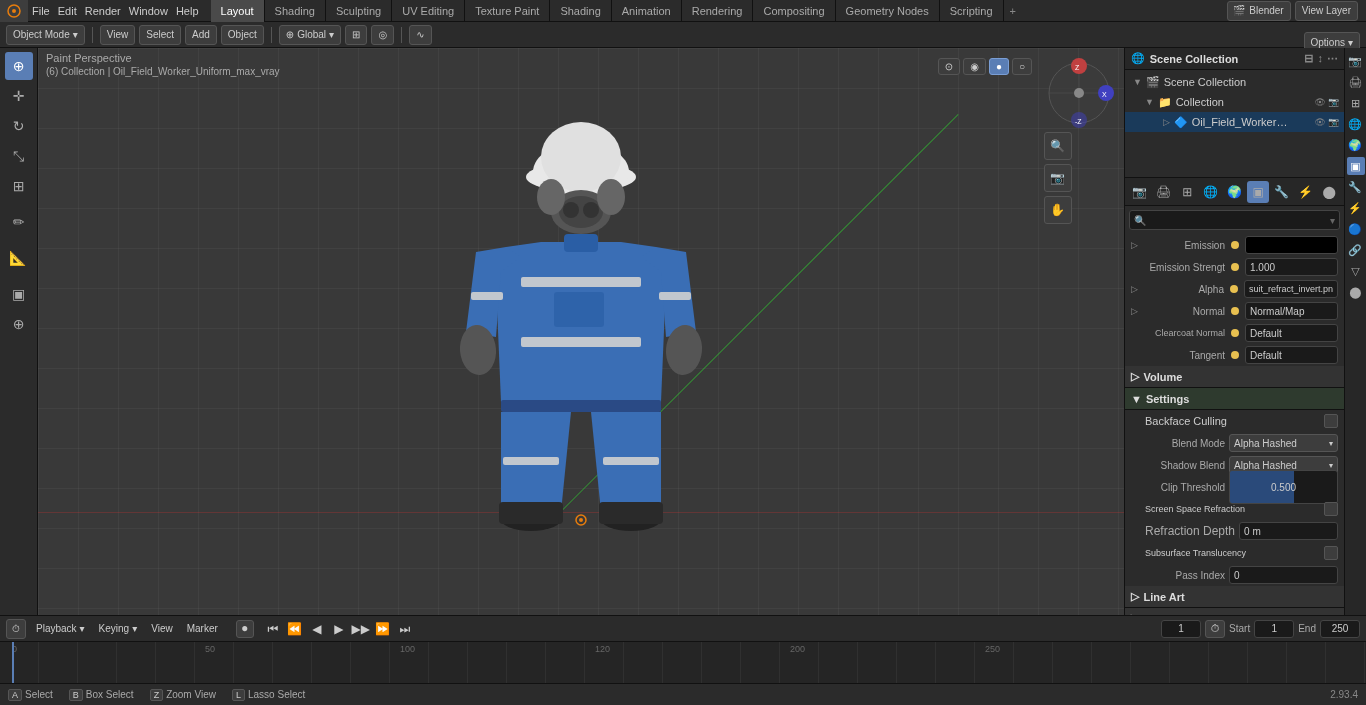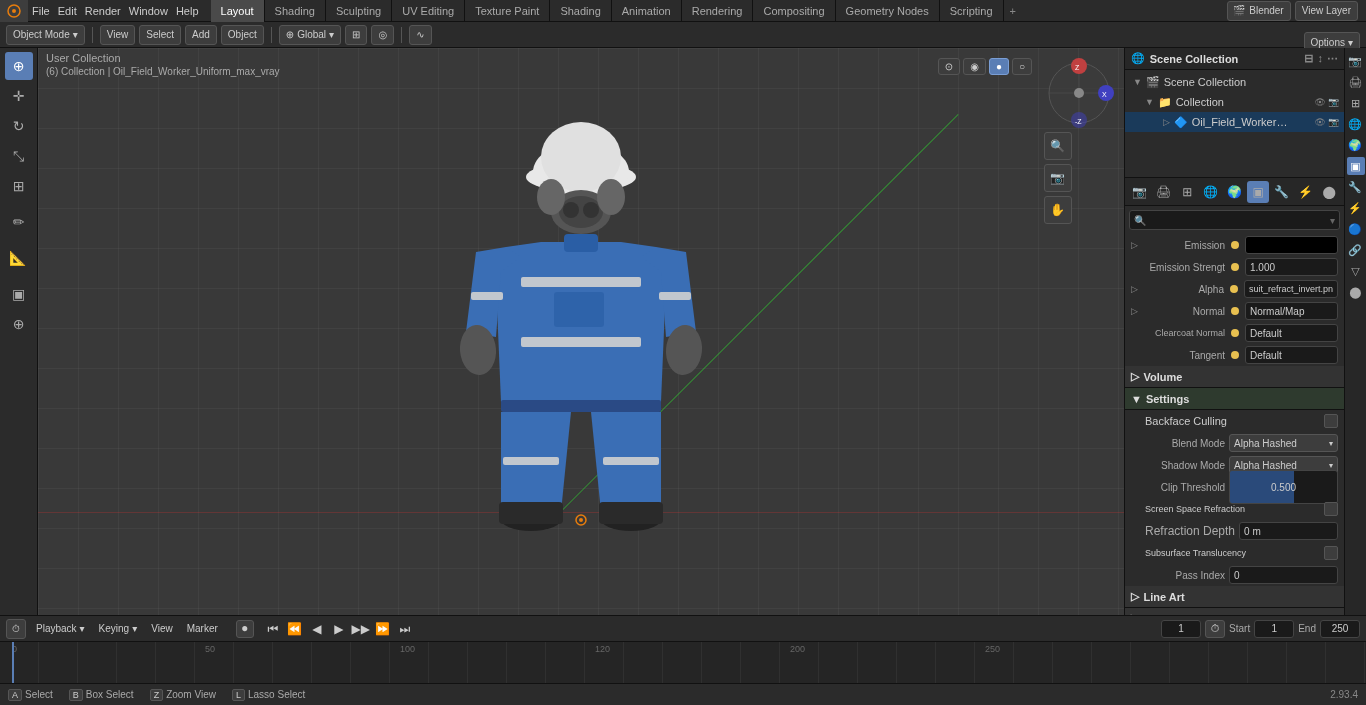--- a/index.html
+++ b/index.html
@@ -584,21 +584,21 @@
     <div style="height:4px;"></div>
     <div class="side-tool">📐</div>
     <div style="height:4px;"></div>
     <div class="side-tool">▣</div>
     <div class="side-tool">⊕</div>
   </div>
 
   <div class="viewport">
     <div class="viewport-grid"></div>
 
-    <div class="viewport-header">User Collection</div>
+    <div class="viewport-header">Paint Perspective</div>
     <div class="viewport-breadcrumb">(6) Collection | Oil_Field_Worker_Uniform_max_vray</div>
 
     <div style="position:absolute;bottom:130px;left:0;right:0;height:1px;background:rgba(200,50,50,0.6);transform:perspective(400px) rotateX(60deg) translateY(50px);"></div>
     <div style="position:absolute;bottom:100px;left:520px;right:0;height:1px;background:rgba(50,200,50,0.6);transform:rotate(-45deg);transform-origin:left center;"></div>
 
     <div class="model-container">
       <svg class="model-svg" viewBox="0 0 350 500" xmlns="http://www.w3.org/2000/svg">
 
         <ellipse cx="175" cy="95" rx="55" ry="15" fill="#e8e8e8"></ellipse>
         <ellipse cx="175" cy="90" rx="48" ry="30" fill="#e8e8e8"></ellipse>
@@ -800,21 +800,21 @@
           <span class="prop-expand"></span>
           <span class="prop-label">Blend Mode</span>
           <div class="dropdown-value">
             <span>Alpha Hashed</span>
             <span style="font-size:8px;">▾</span>
           </div>
         </div>
 
         <div class="prop-row">
           <span class="prop-expand"></span>
-          <span class="prop-label">Shadow Mode</span>
+          <span class="prop-label">Shadow Blend</span>
           <div class="dropdown-value">
             <span>Alpha Hashed</span>
             <span style="font-size:8px;">▾</span>
           </div>
         </div>
 
         <div class="prop-row">
           <span class="prop-expand"></span>
           <span class="prop-label">Clip Threshold</span>
           <div class="slider-value">0.500</div>

